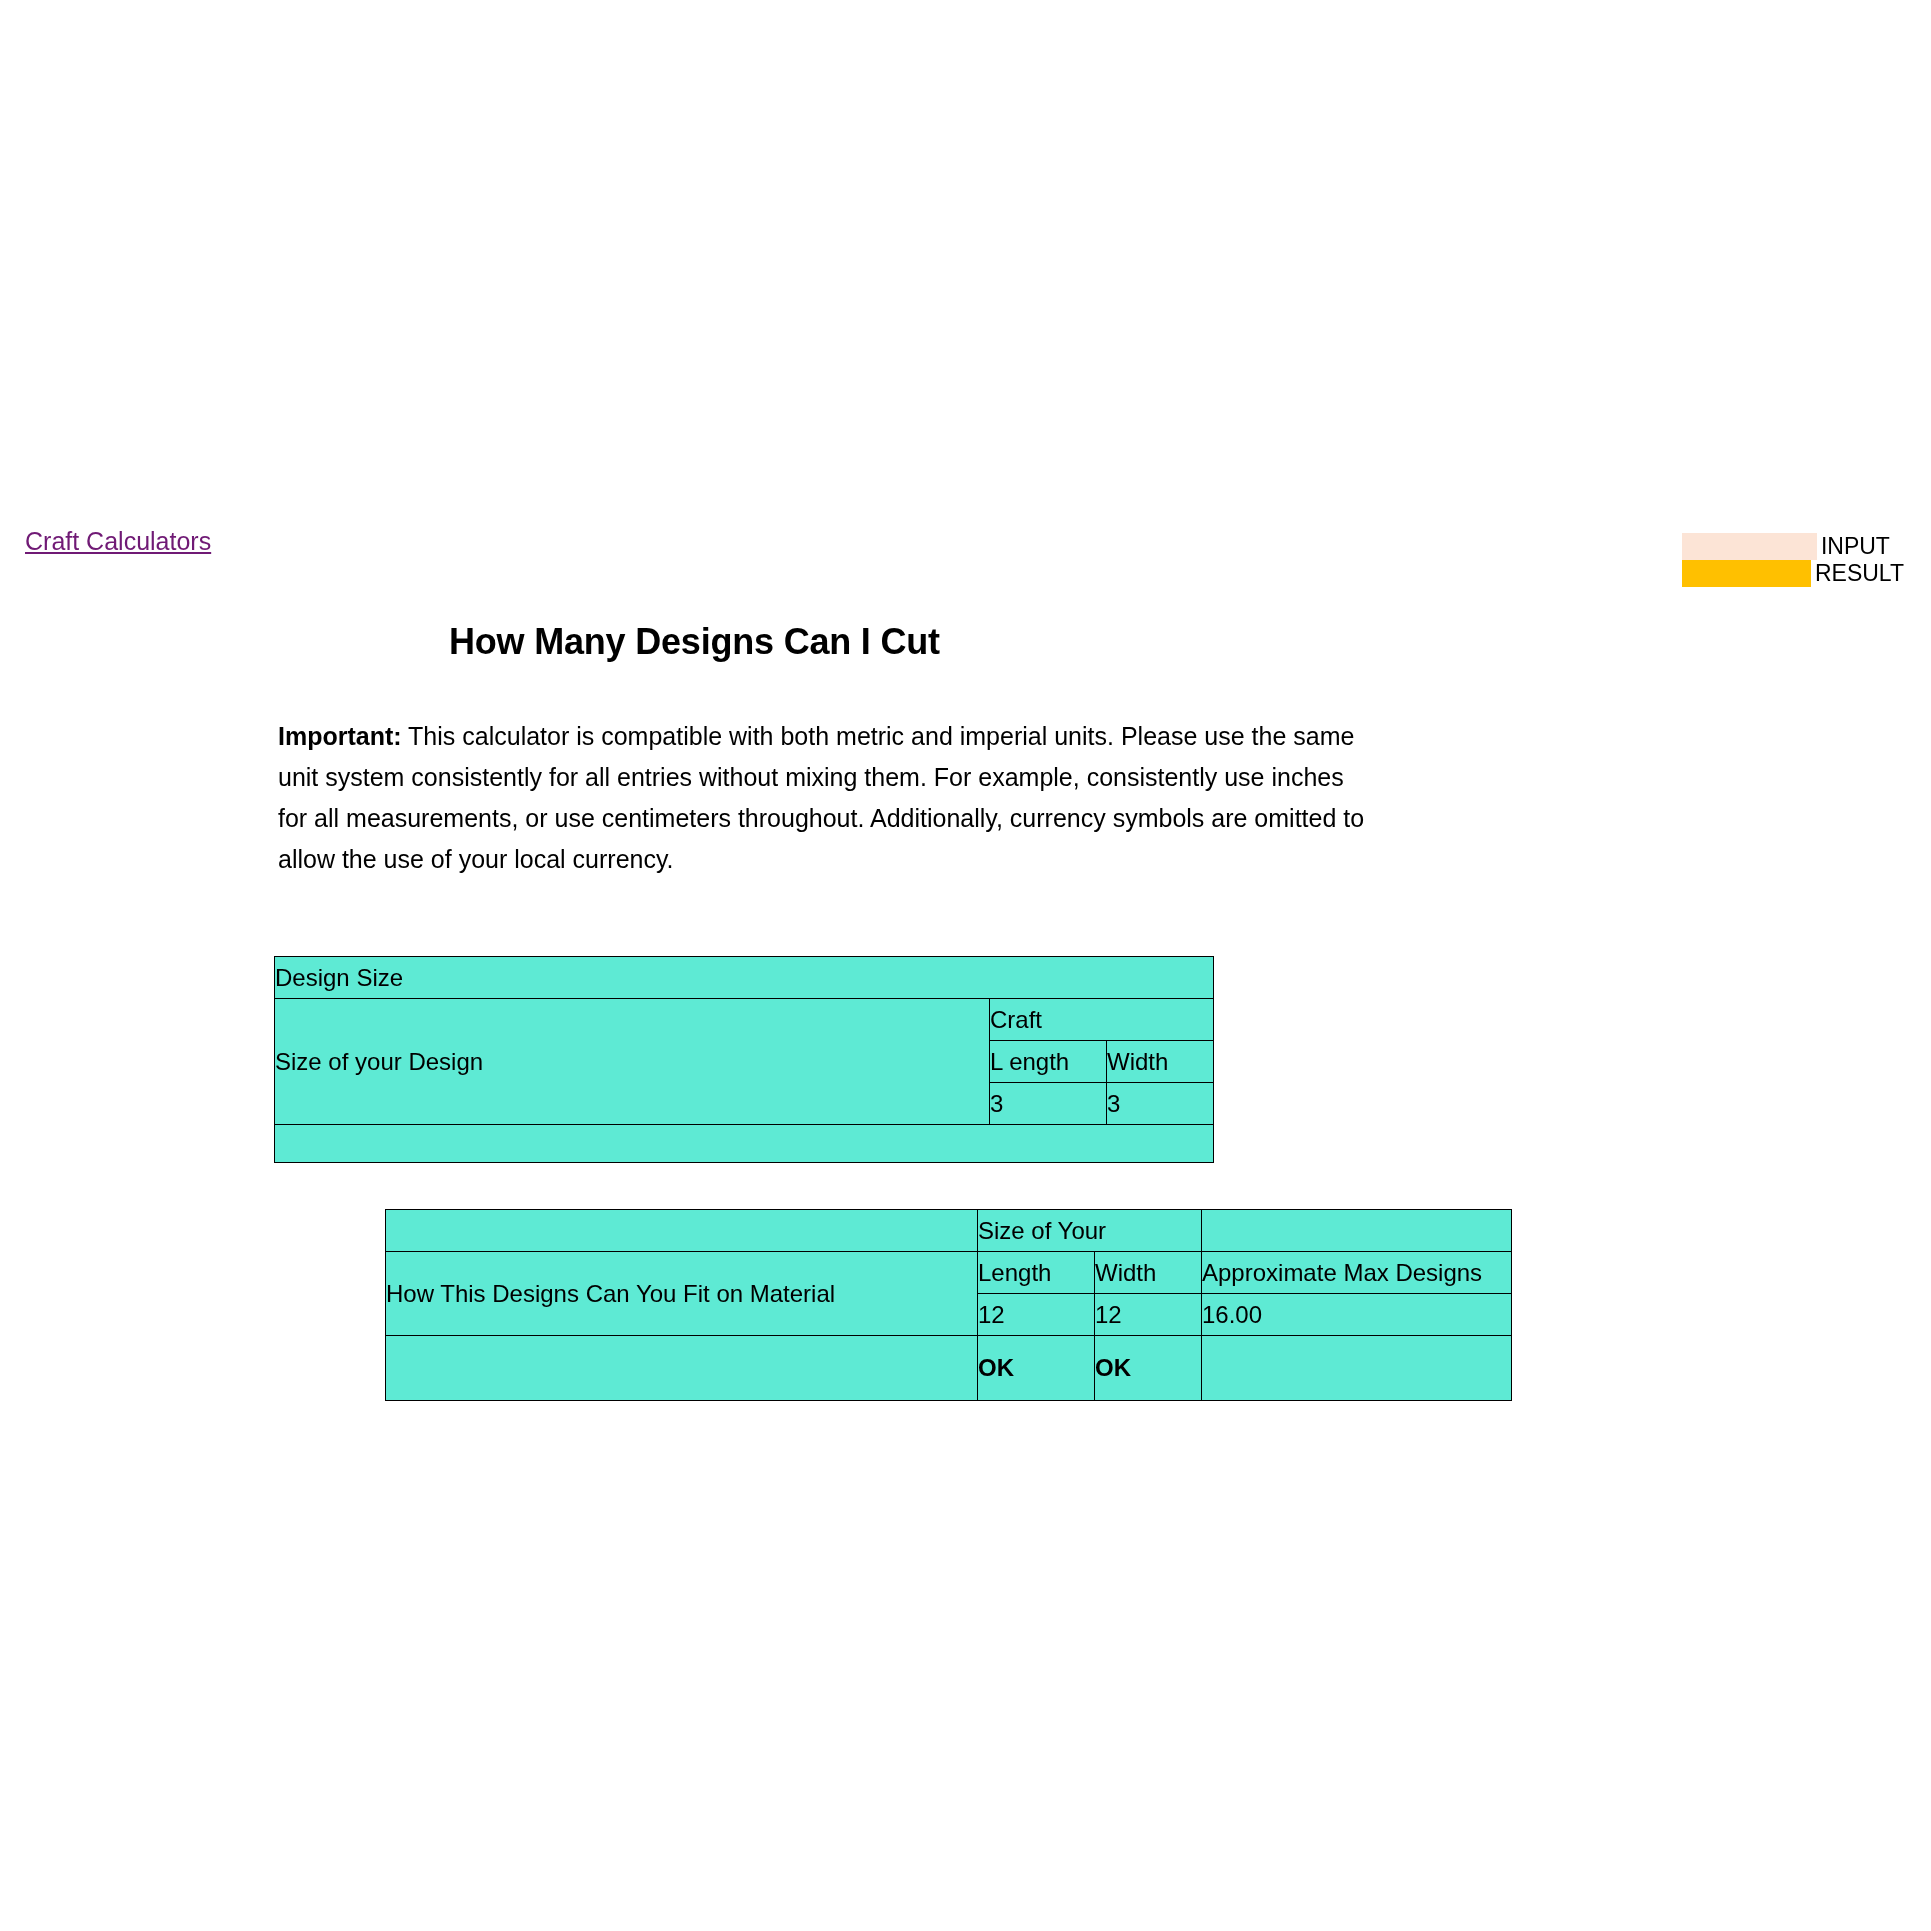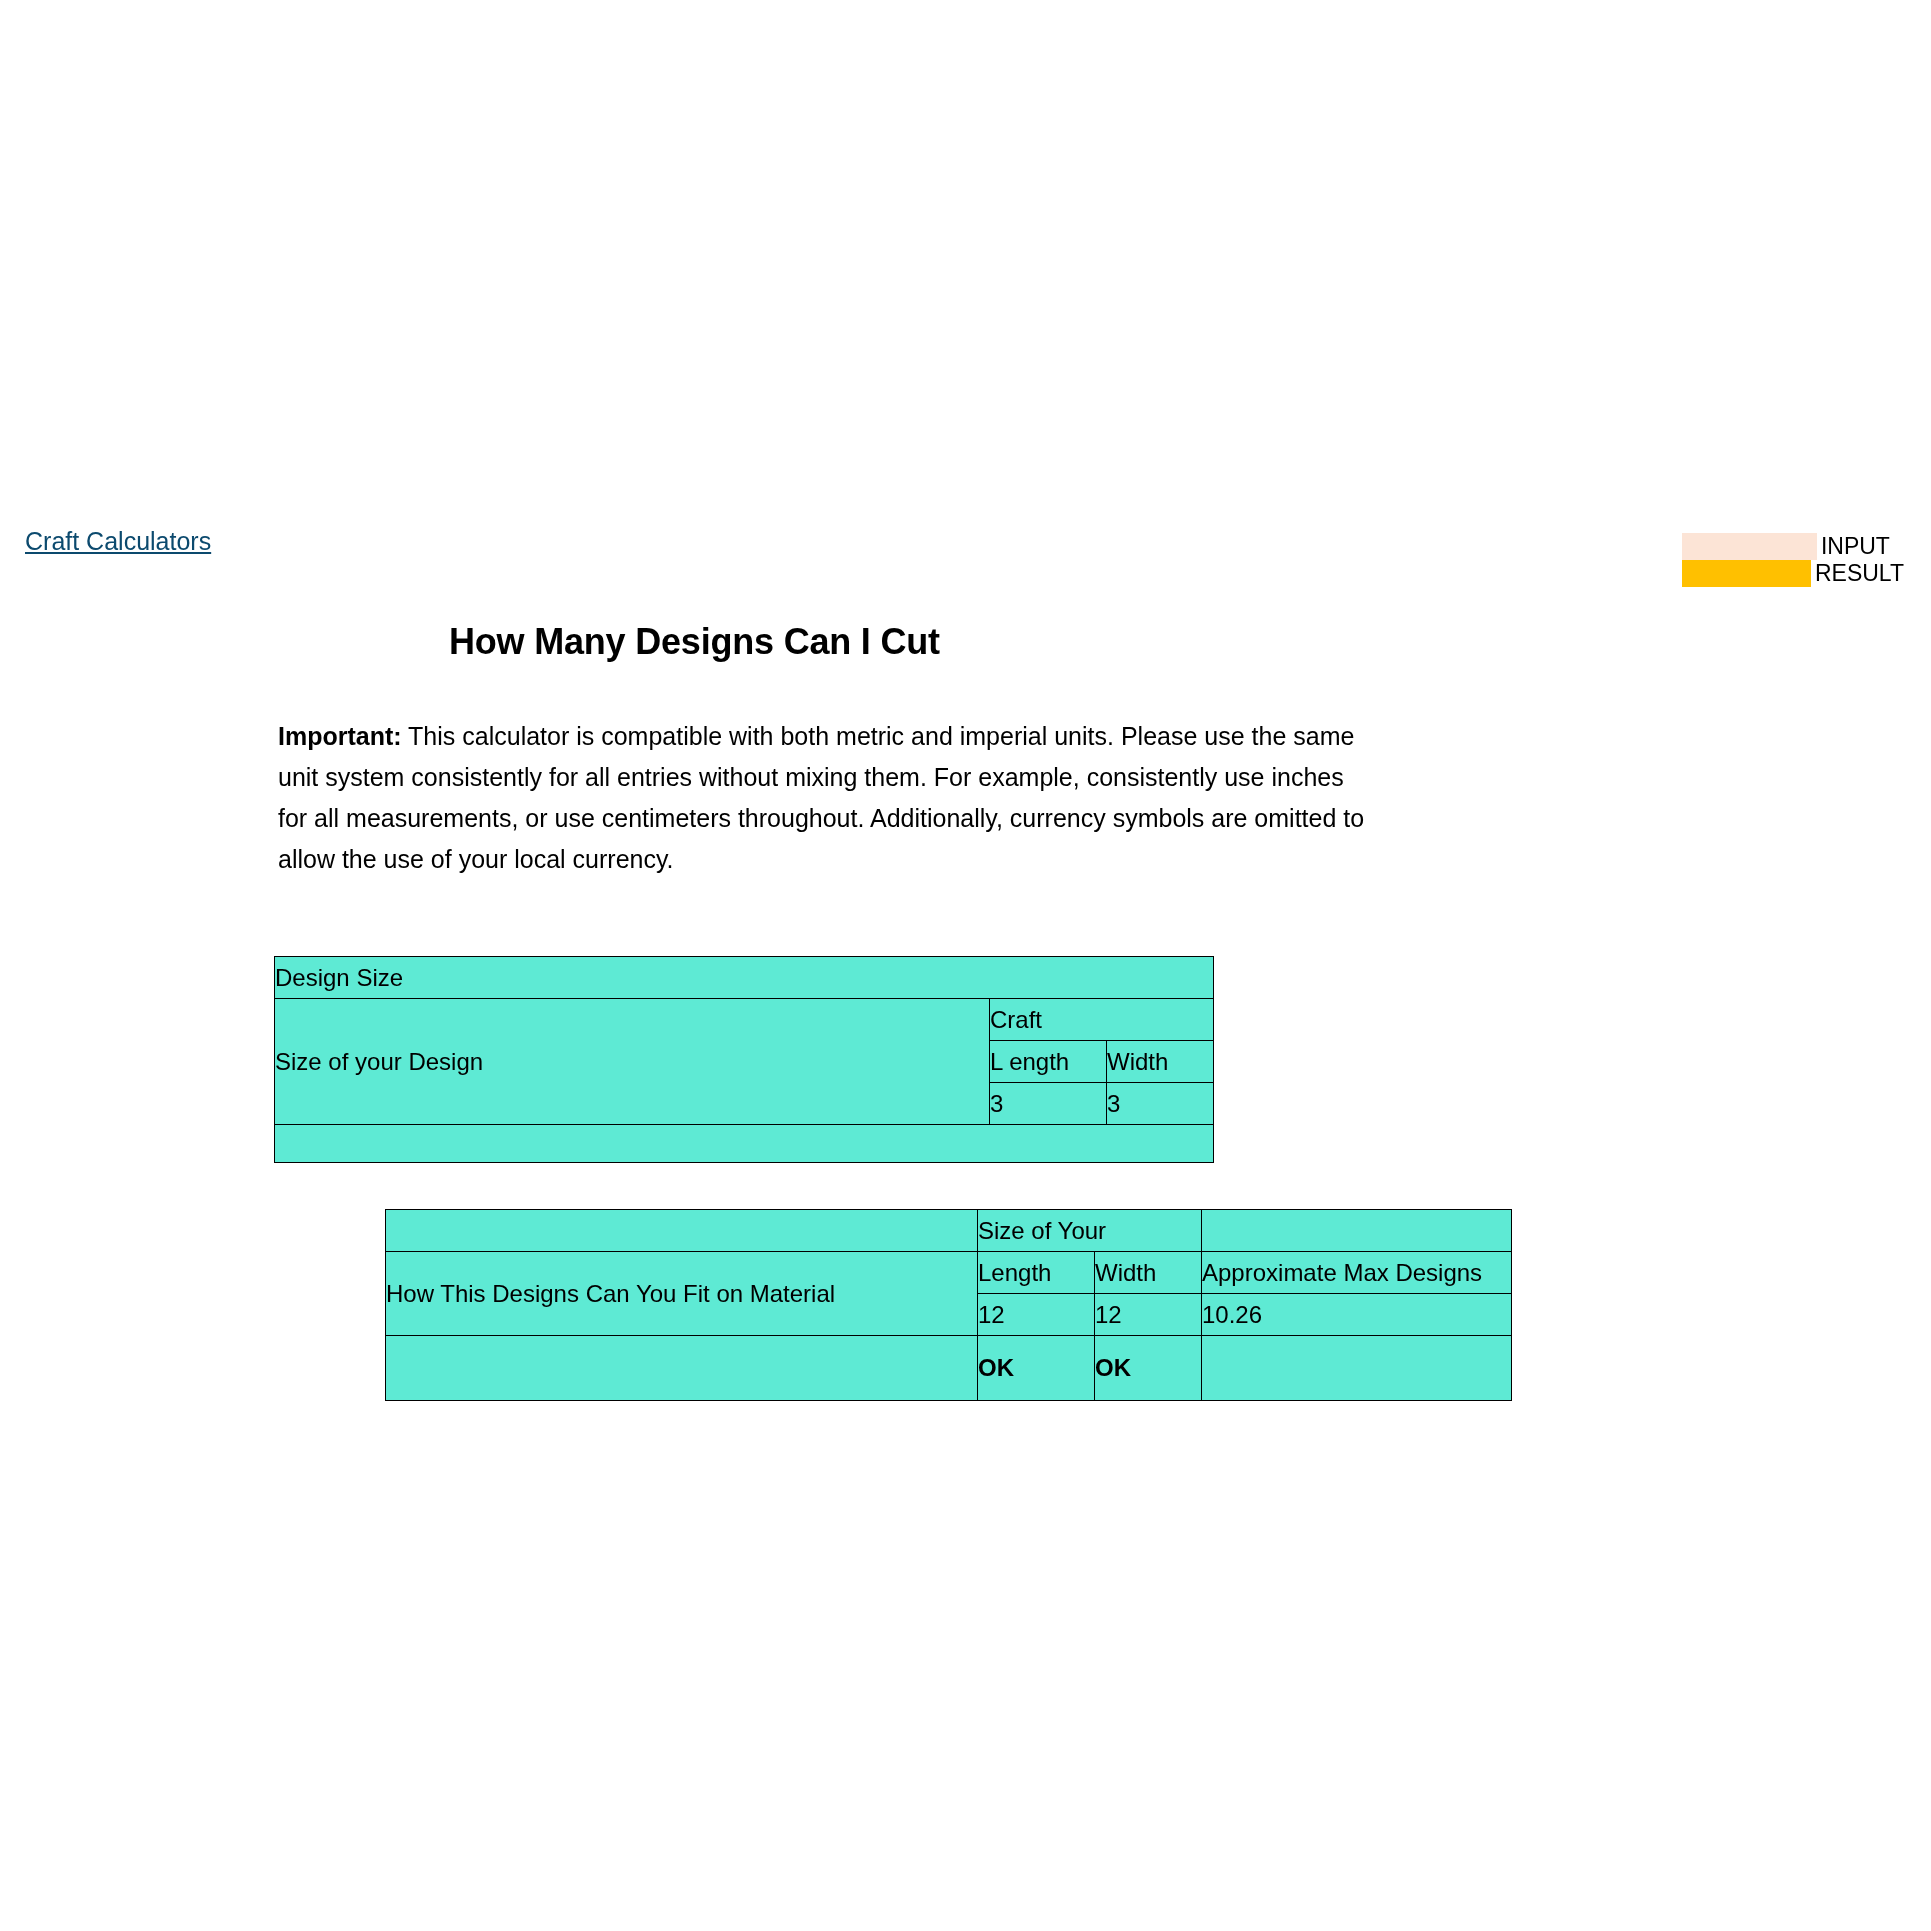--- a/index.html
+++ b/index.html
@@ -15,21 +15,21 @@
     color: #000000;
     overflow: hidden;
   }
 
   
   #craft-link {
     position: absolute;
     left: 25px;
     top: 527px;
     font-size: 25px;
-    color: #0c4a6e;
+    color: #701a75;
     text-decoration: underline;
     cursor: pointer;
     white-space: nowrap;
   }
 
   
   #legend {
     position: absolute;
     left: 1651px;
     top: 533px;
@@ -158,21 +158,21 @@
   </tr>
   <tr>
     <td rowspan="2">How This Designs Can You Fit on Material</td>
     <td style="width:116px;">Length</td>
     <td style="width:106px;">Width</td>
     <td>Approximate Max Designs</td>
   </tr>
   <tr>
     <td class="cell-input">12</td>
     <td class="cell-input">12</td>
-    <td class="cell-result">10.26</td>
+    <td class="cell-result">16.00</td>
   </tr>
   <tr>
     <td class="cell-blank"></td>
     <td class="bold" style="height:64px;">OK</td>
     <td class="bold">OK</td>
     <td class="cell-blank"></td>
   </tr>
 </tbody>
   </table>
 

